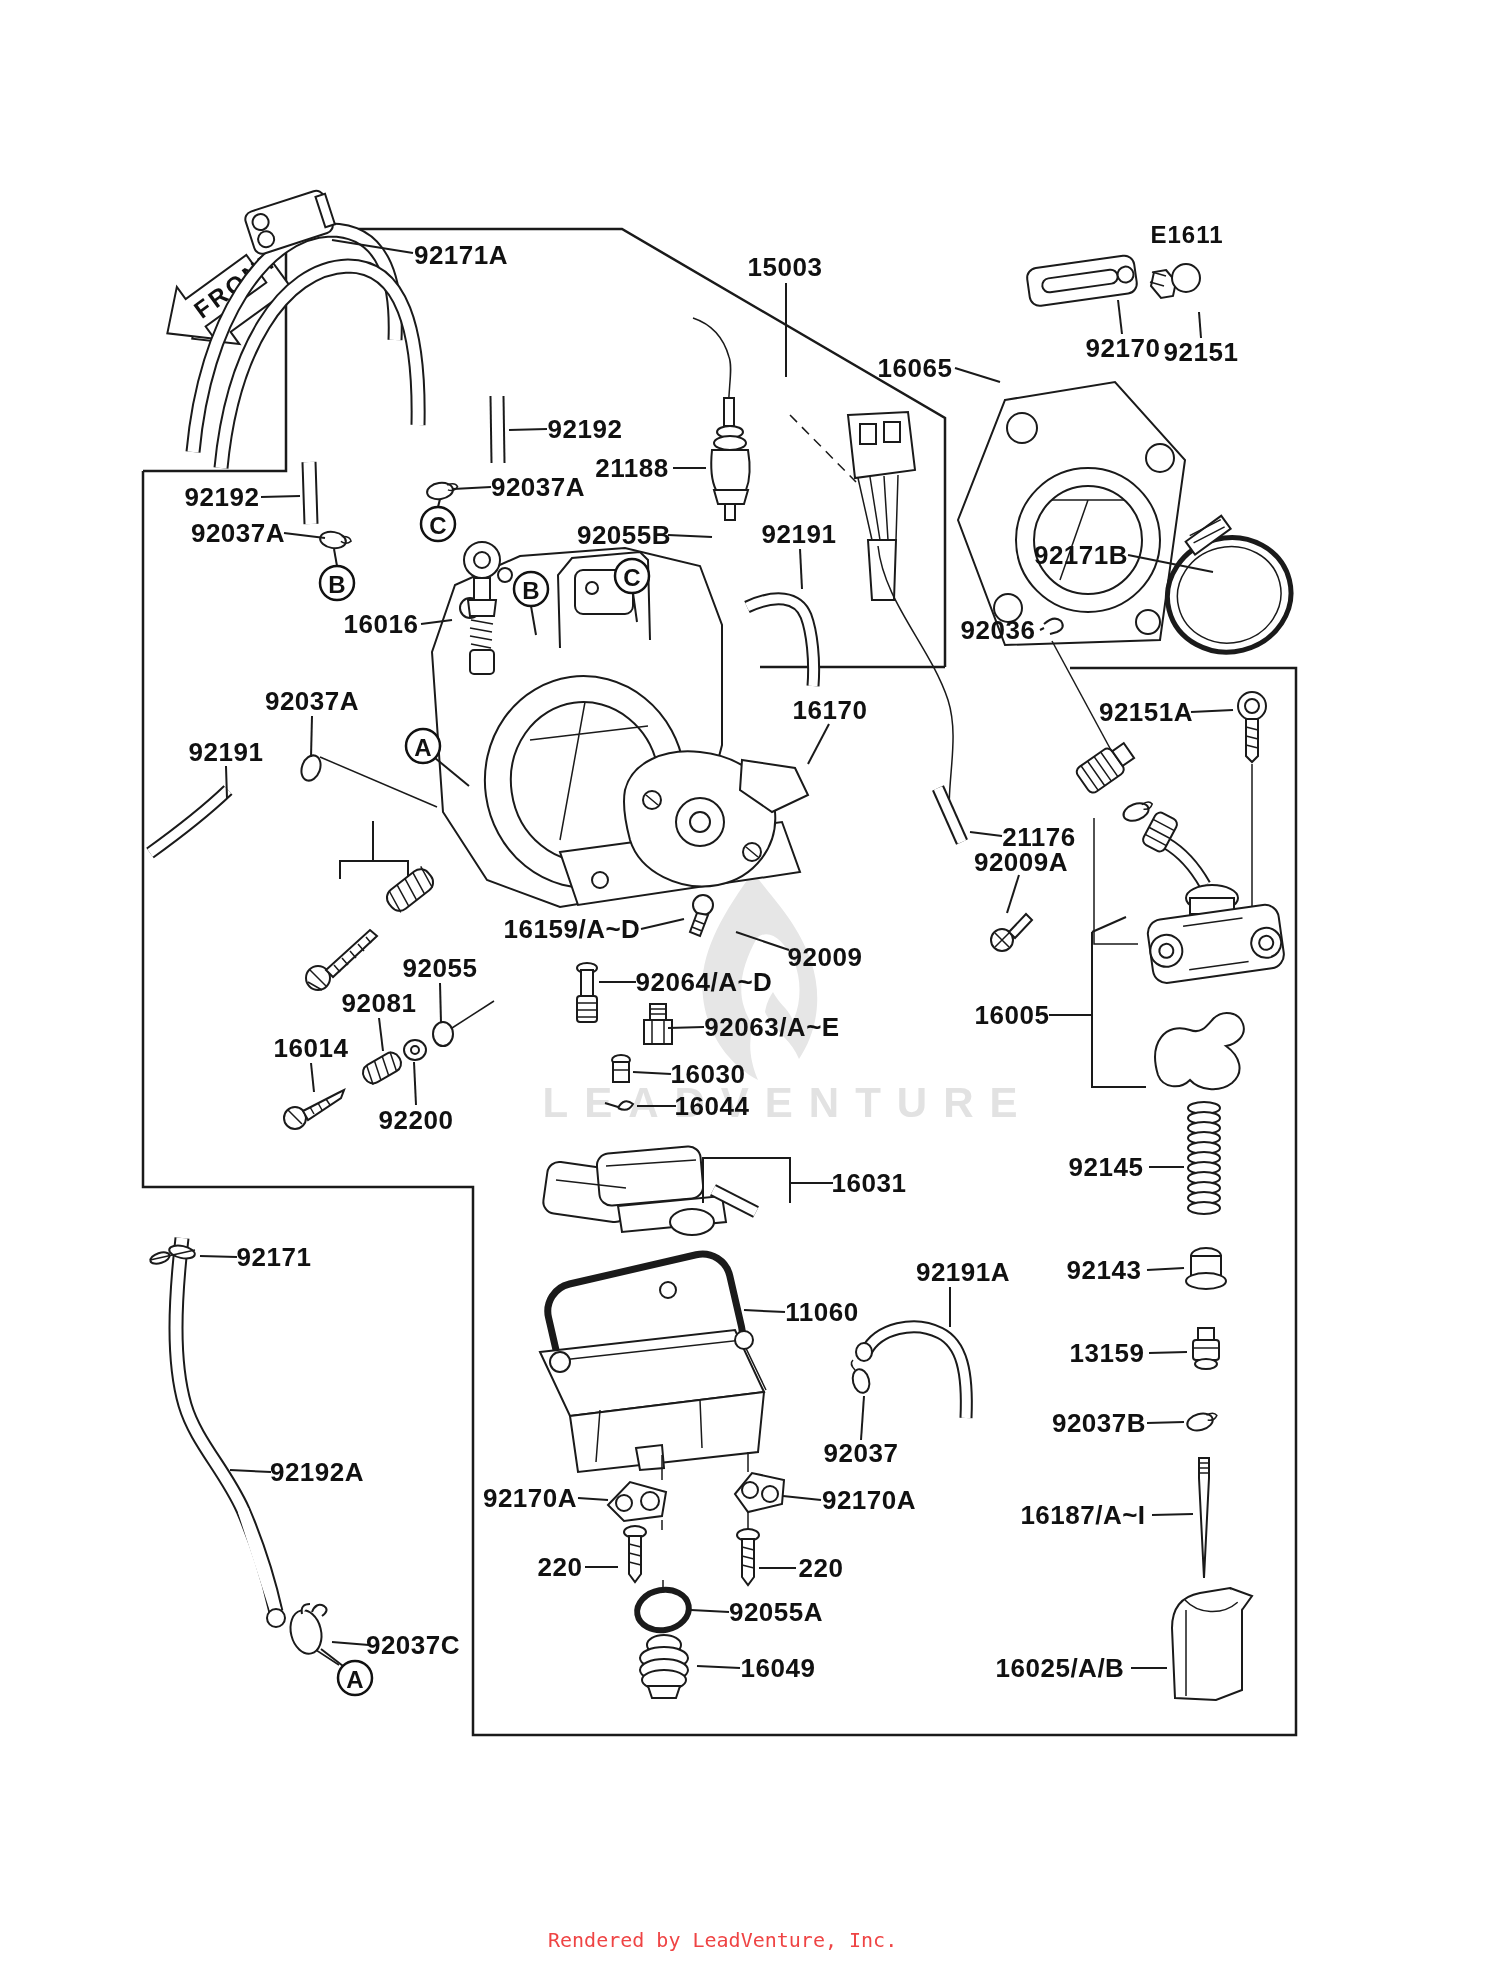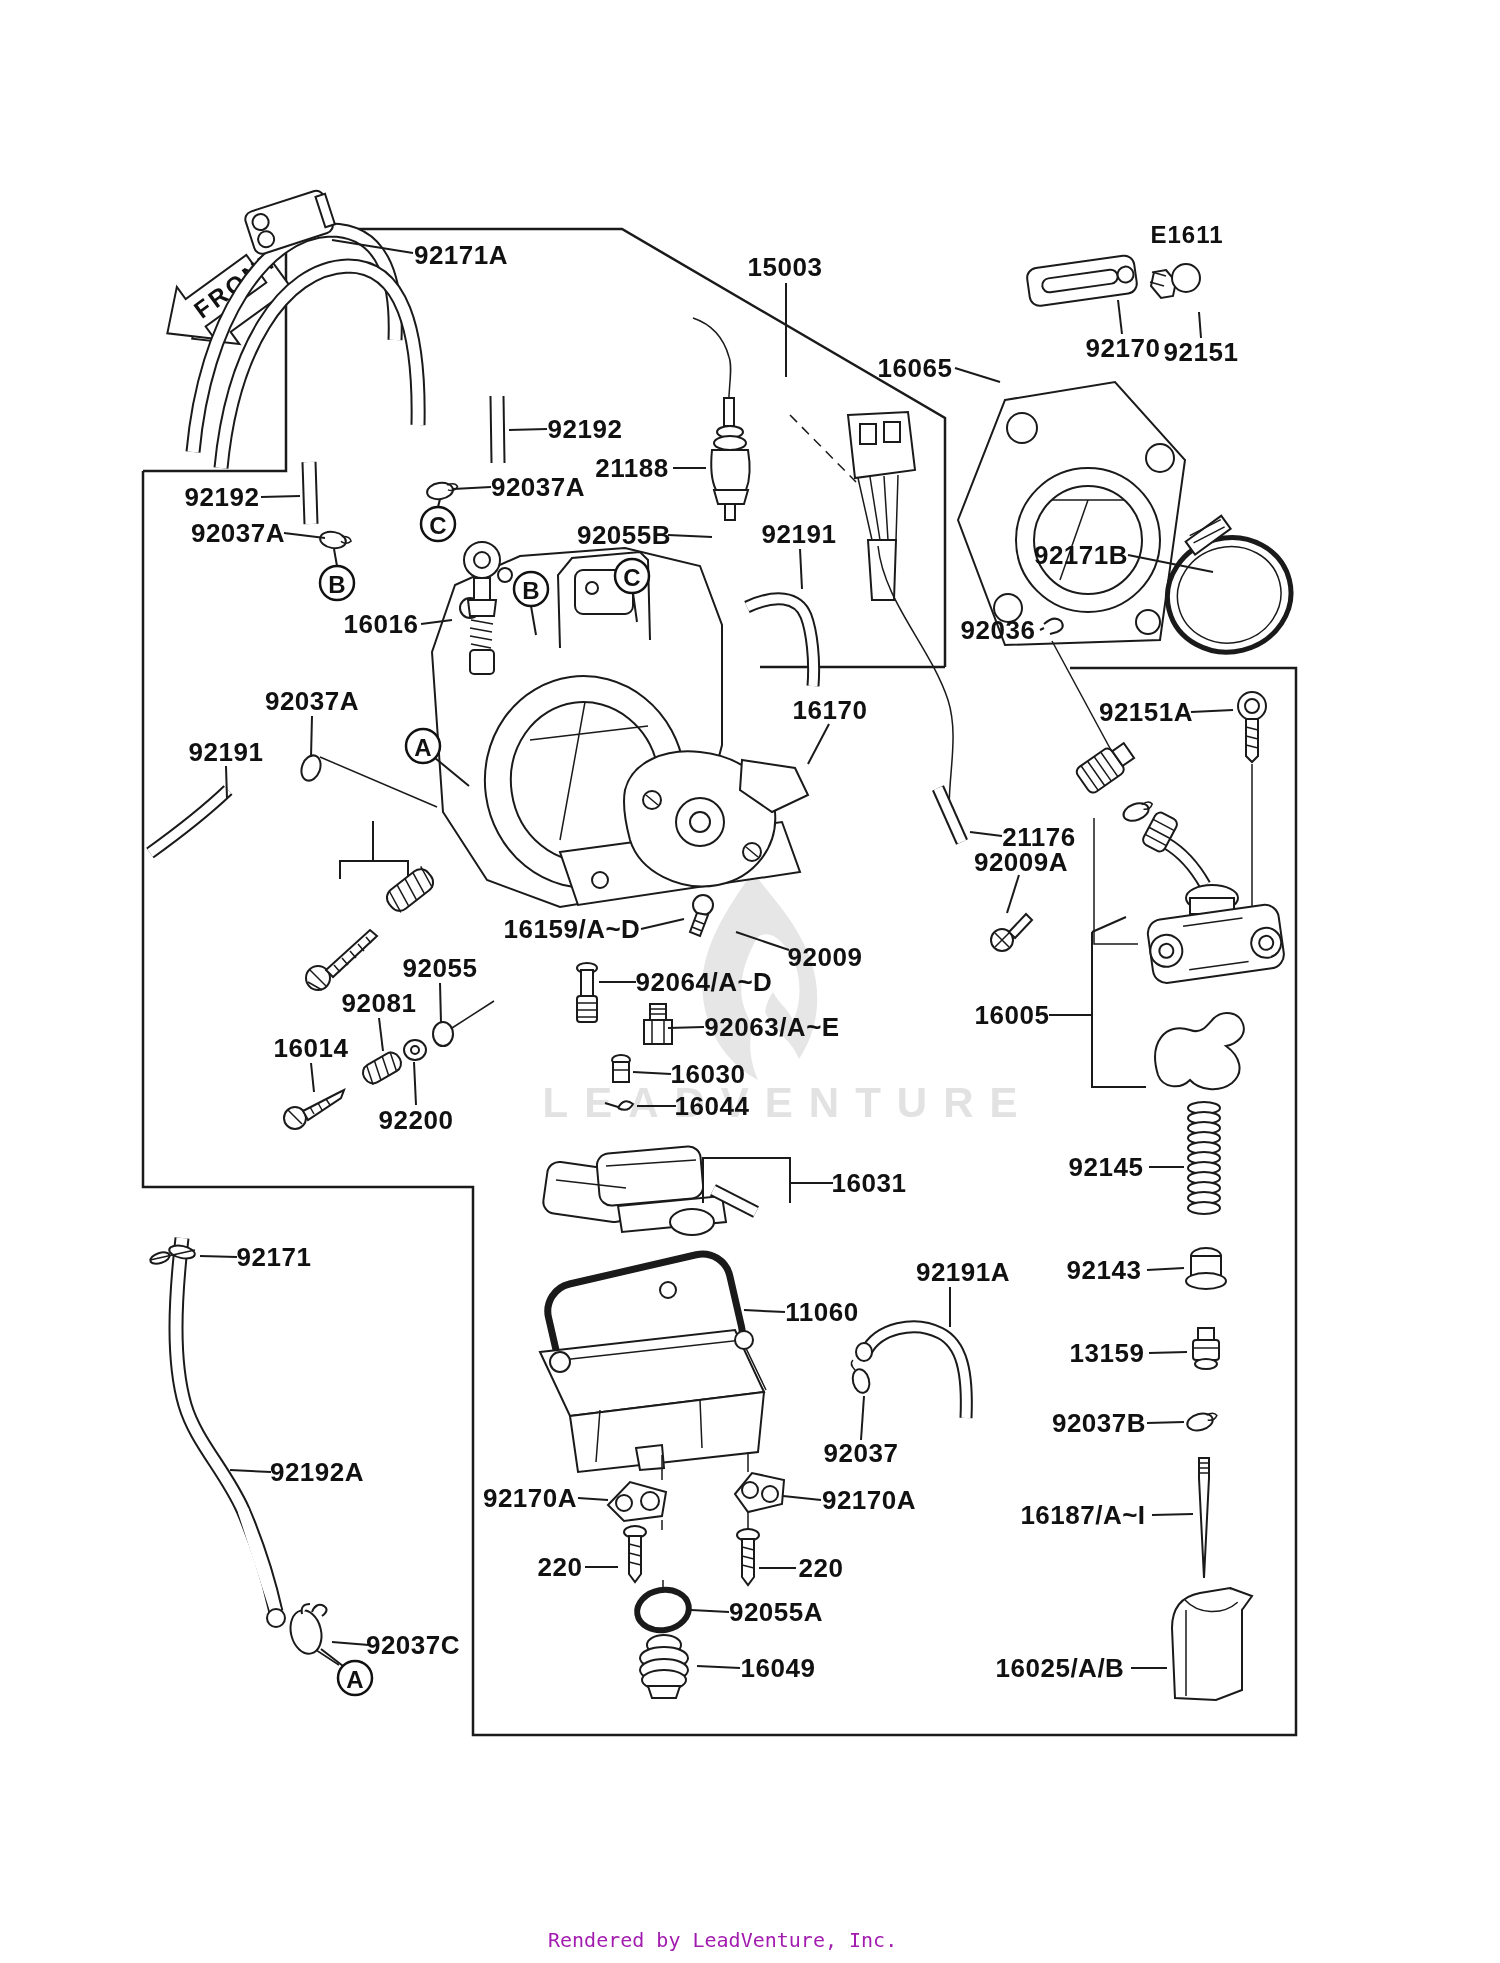--- a/index.html
+++ b/index.html
@@ -19,21 +19,21 @@
   .part{fill:#ffffff;stroke:#1a1a1a;stroke-width:2;}
   .partthick{fill:none;stroke:#1a1a1a;stroke-width:5;}
   .tube-o{fill:none;stroke:#1a1a1a;stroke-width:15;}
   .tube-i{fill:none;stroke:#ffffff;stroke-width:11;}
   .tube-o2{fill:none;stroke:#1a1a1a;stroke-width:13;}
   .tube-i2{fill:none;stroke:#ffffff;stroke-width:9;}
   .wm{font:700 42px "Liberation Sans",sans-serif;fill:#e2e2e2;letter-spacing:16px;
       text-anchor:middle;}
   .fronttext{font:700 24px "Liberation Sans",sans-serif;fill:#111;letter-spacing:3px;}
   .footer{position:absolute;left:548px;top:1928px;font:400 20px "DejaVu Sans Mono",monospace;
-          color:#a21caf;}
+          color:#ef4444;}
 </style>
 </head>
 <body>
 
 <div class="page">
 <svg width="1500" height="1963" viewBox="0 0 1500 1963">
 
   <g>
     <path fill="#e6e6e6" d="M 753,872 C 722,915 698,955 703,997 C 707,1034 728,1064 758,1080 C 746,1052 748,1027 763,1007 C 771,1030 791,1038 799,1059 C 817,1032 823,997 811,961 C 797,921 772,898 753,872 Z"></path>
     <path fill="#ffffff" d="M 757,938 C 744,961 737,986 744,1007 C 748,1021 757,1032 768,1038 C 762,1021 764,1005 773,992 C 779,1004 789,1009 793,1021 C 801,1004 802,981 794,961 C 783,938 768,928 757,938 Z"></path>

